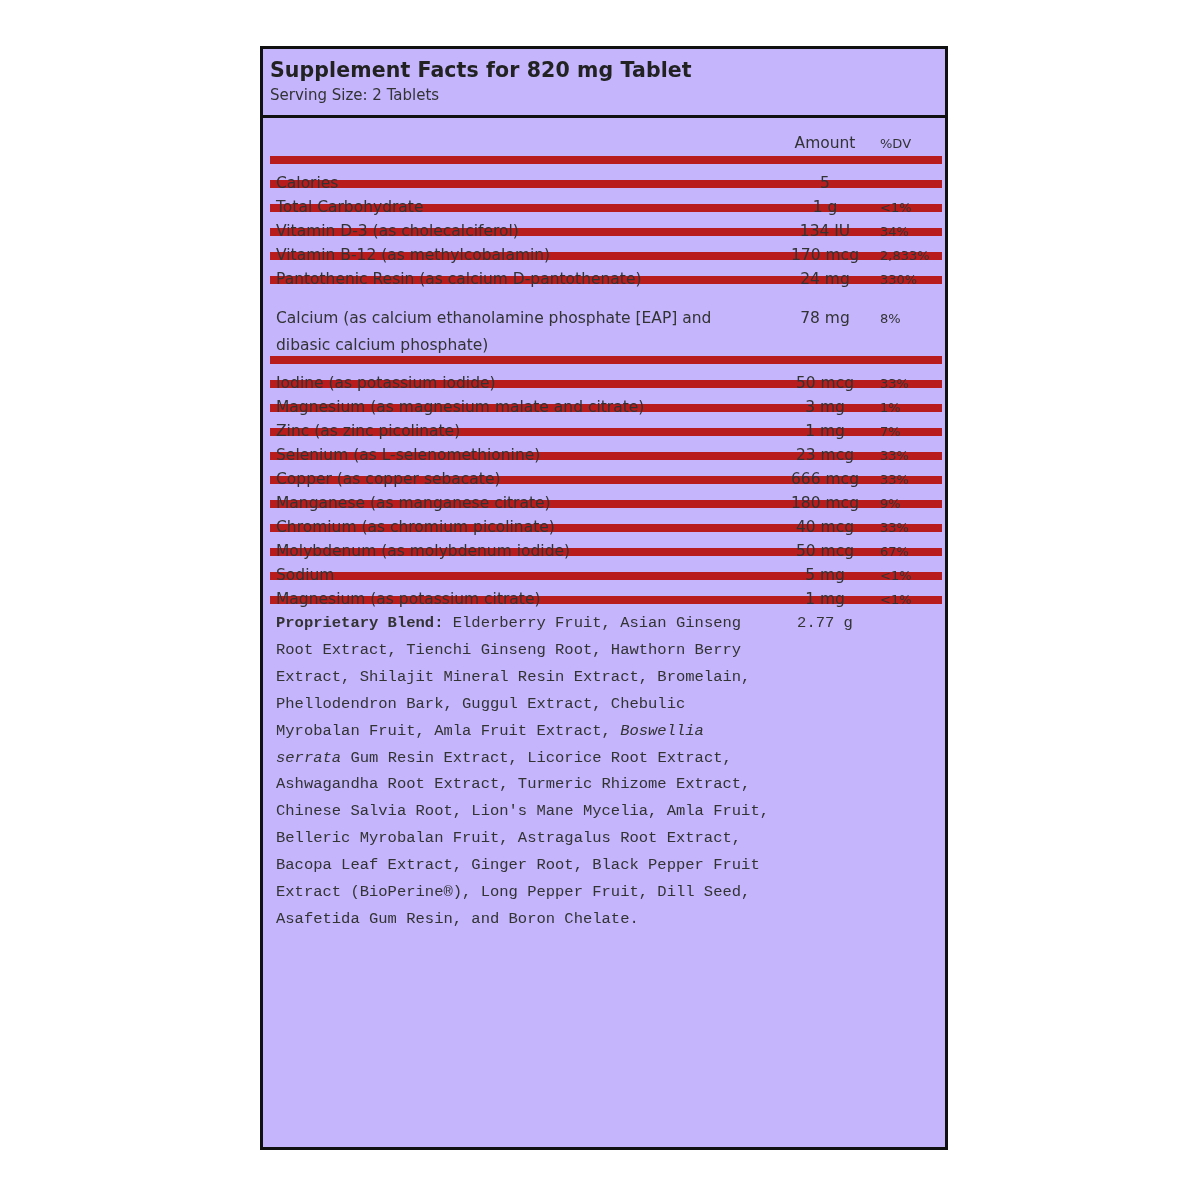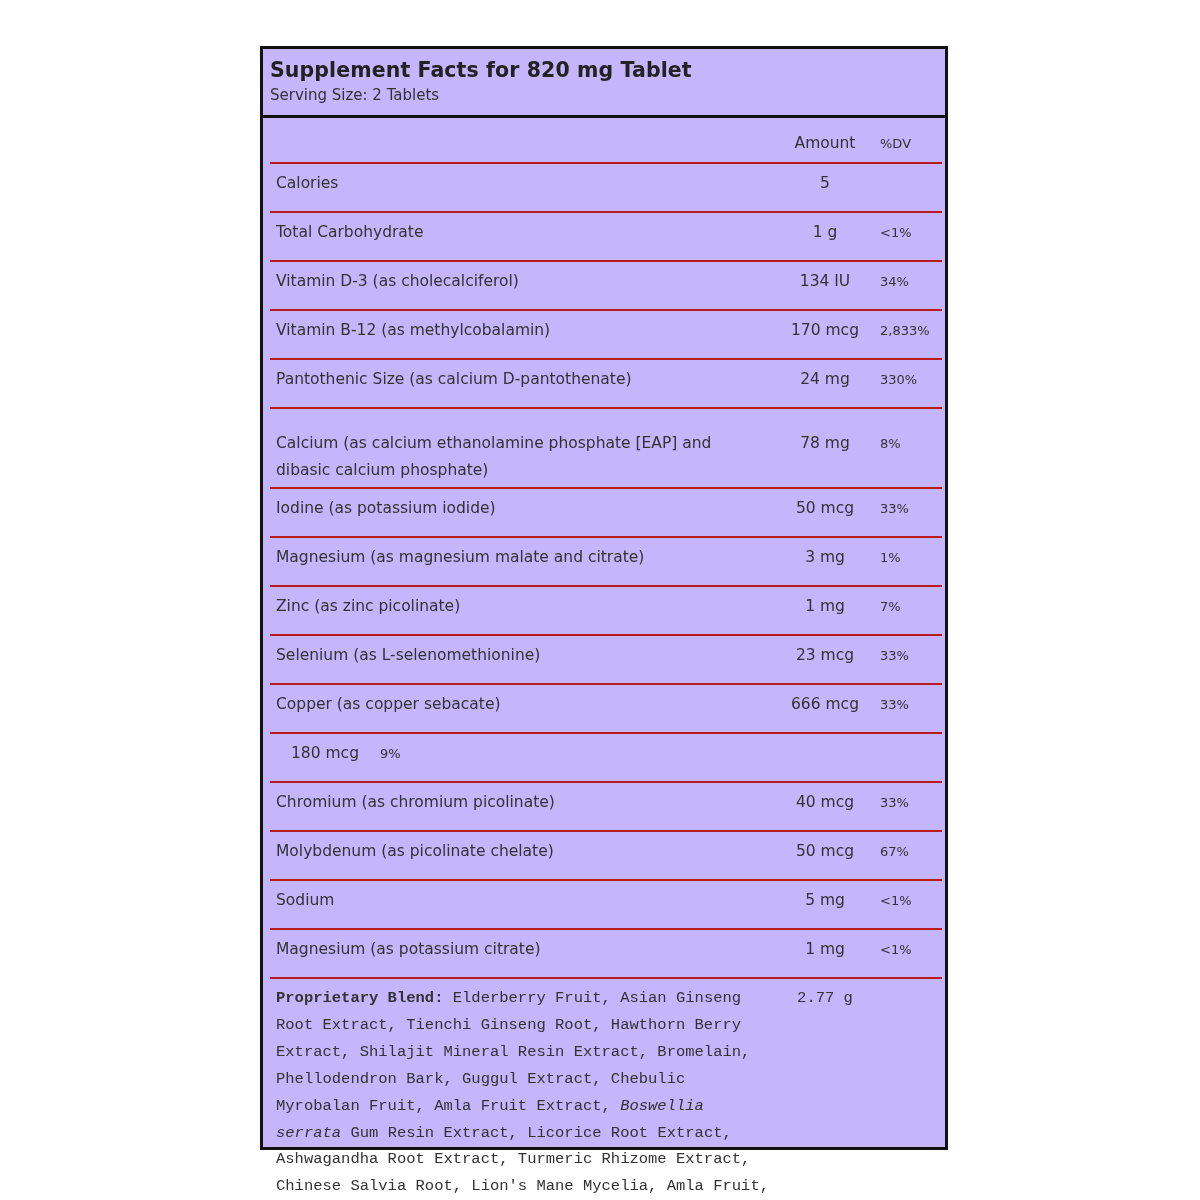--- a/index.html
+++ b/index.html
@@ -5,27 +5,27 @@
   html, body { margin: 0; padding: 0; background: #ffffff; }
   body { width: 1200px; height: 1200px; position: relative; font-family: "DejaVu Sans", sans-serif; color: #333333; }
   .label-box {
     position: absolute; left: 260px; top: 46px; width: 682px; height: 1098px;
     border: 3px solid #111111; background: #c4b5fd; box-sizing: content-box;
   }
   .header { padding: 8px 8px 8px 7px; border-bottom: 3px solid #111111; height: 50px; }
   .title { font-size: 20.5px; font-weight: bold; color: #222222; line-height: 26px; letter-spacing: 0.1px; }
   .serving { font-size: 15px; color: #333333; line-height: 22px; margin-top: 1px; }
   .table { position: absolute; left: 7px; top: 69px; width: 672px; }
-  .row { display: flex; border-bottom: 2px solid #b91c1c; box-sizing: border-box; align-items: flex-start; }
+  .row { display: flex; border-bottom: 8px solid #b91c1c; box-sizing: border-box; align-items: flex-start; }
   .row .name { flex: 0 0 494px; padding-left: 6px; font-size: 15.5px; line-height: 27px; padding-top: 6px; padding-bottom: 5px; }
   .row .amt { flex: 0 0 110px; text-align: center; font-size: 15.5px; line-height: 27px; padding-top: 6px; }
   .row .dv { flex: 0 0 68px; text-align: left; font-size: 13px; line-height: 27px; padding-top: 6px; }
   .row.head { height: 46px; }
   .row.head .amt, .row.head .dv { padding-top: 12px; }
-  .row.single { height: 49px; }
+  .row.single { height: 24px; }
   .row.double { height: 65px; margin-top: 15px; }
   .row.blend { border-bottom: none; font-family: Liberation Mono, monospace; }
   .row.blend .name { font-size: 15.5px; line-height: 26.9px; }
   .bold { font-weight: bold; }
   .ital { font-style: italic; }
 </style>
 </head>
 <body>
 
 <div class="label-box">
@@ -55,21 +55,21 @@
       <div class="name">Vitamin D-3 (as cholecalciferol)</div>
       <div class="amt">134 IU</div>
       <div class="dv">34%</div>
     </div>
     <div class="row single">
       <div class="name">Vitamin B-12 (as methylcobalamin)</div>
       <div class="amt">170 mcg</div>
       <div class="dv">2,833%</div>
     </div>
     <div class="row single">
-      <div class="name">Pantothenic Size (as calcium D-pantothenate)</div>
+      <div class="name">Pantothenic Resin (as calcium D-pantothenate)</div>
       <div class="amt">24 mg</div>
       <div class="dv">330%</div>
     </div>
     <div class="row double">
       <div class="name">Calcium (as calcium ethanolamine phosphate [EAP] and dibasic calcium phosphate)</div>
       <div class="amt">78 mg</div>
       <div class="dv">8%</div>
     </div>
     <div class="row single">
       <div class="name">Iodine (as potassium iodide)</div>
@@ -90,30 +90,31 @@
       <div class="name">Selenium (as L-selenomethionine)</div>
       <div class="amt">23 mcg</div>
       <div class="dv">33%</div>
     </div>
     <div class="row single">
       <div class="name">Copper (as copper sebacate)</div>
       <div class="amt">666 mcg</div>
       <div class="dv">33%</div>
     </div>
     <div class="row single">
+      <div class="name">Manganese (as manganese citrate)</div>
       <div class="amt">180 mcg</div>
       <div class="dv">9%</div>
     </div>
     <div class="row single">
       <div class="name">Chromium (as chromium picolinate)</div>
       <div class="amt">40 mcg</div>
       <div class="dv">33%</div>
     </div>
     <div class="row single">
-      <div class="name">Molybdenum (as picolinate chelate)</div>
+      <div class="name">Molybdenum (as molybdenum iodide)</div>
       <div class="amt">50 mcg</div>
       <div class="dv">67%</div>
     </div>
     <div class="row single">
       <div class="name">Sodium</div>
       <div class="amt">5 mg</div>
       <div class="dv">&lt;1%</div>
     </div>
     <div class="row single">
       <div class="name">Magnesium (as potassium citrate)</div>

